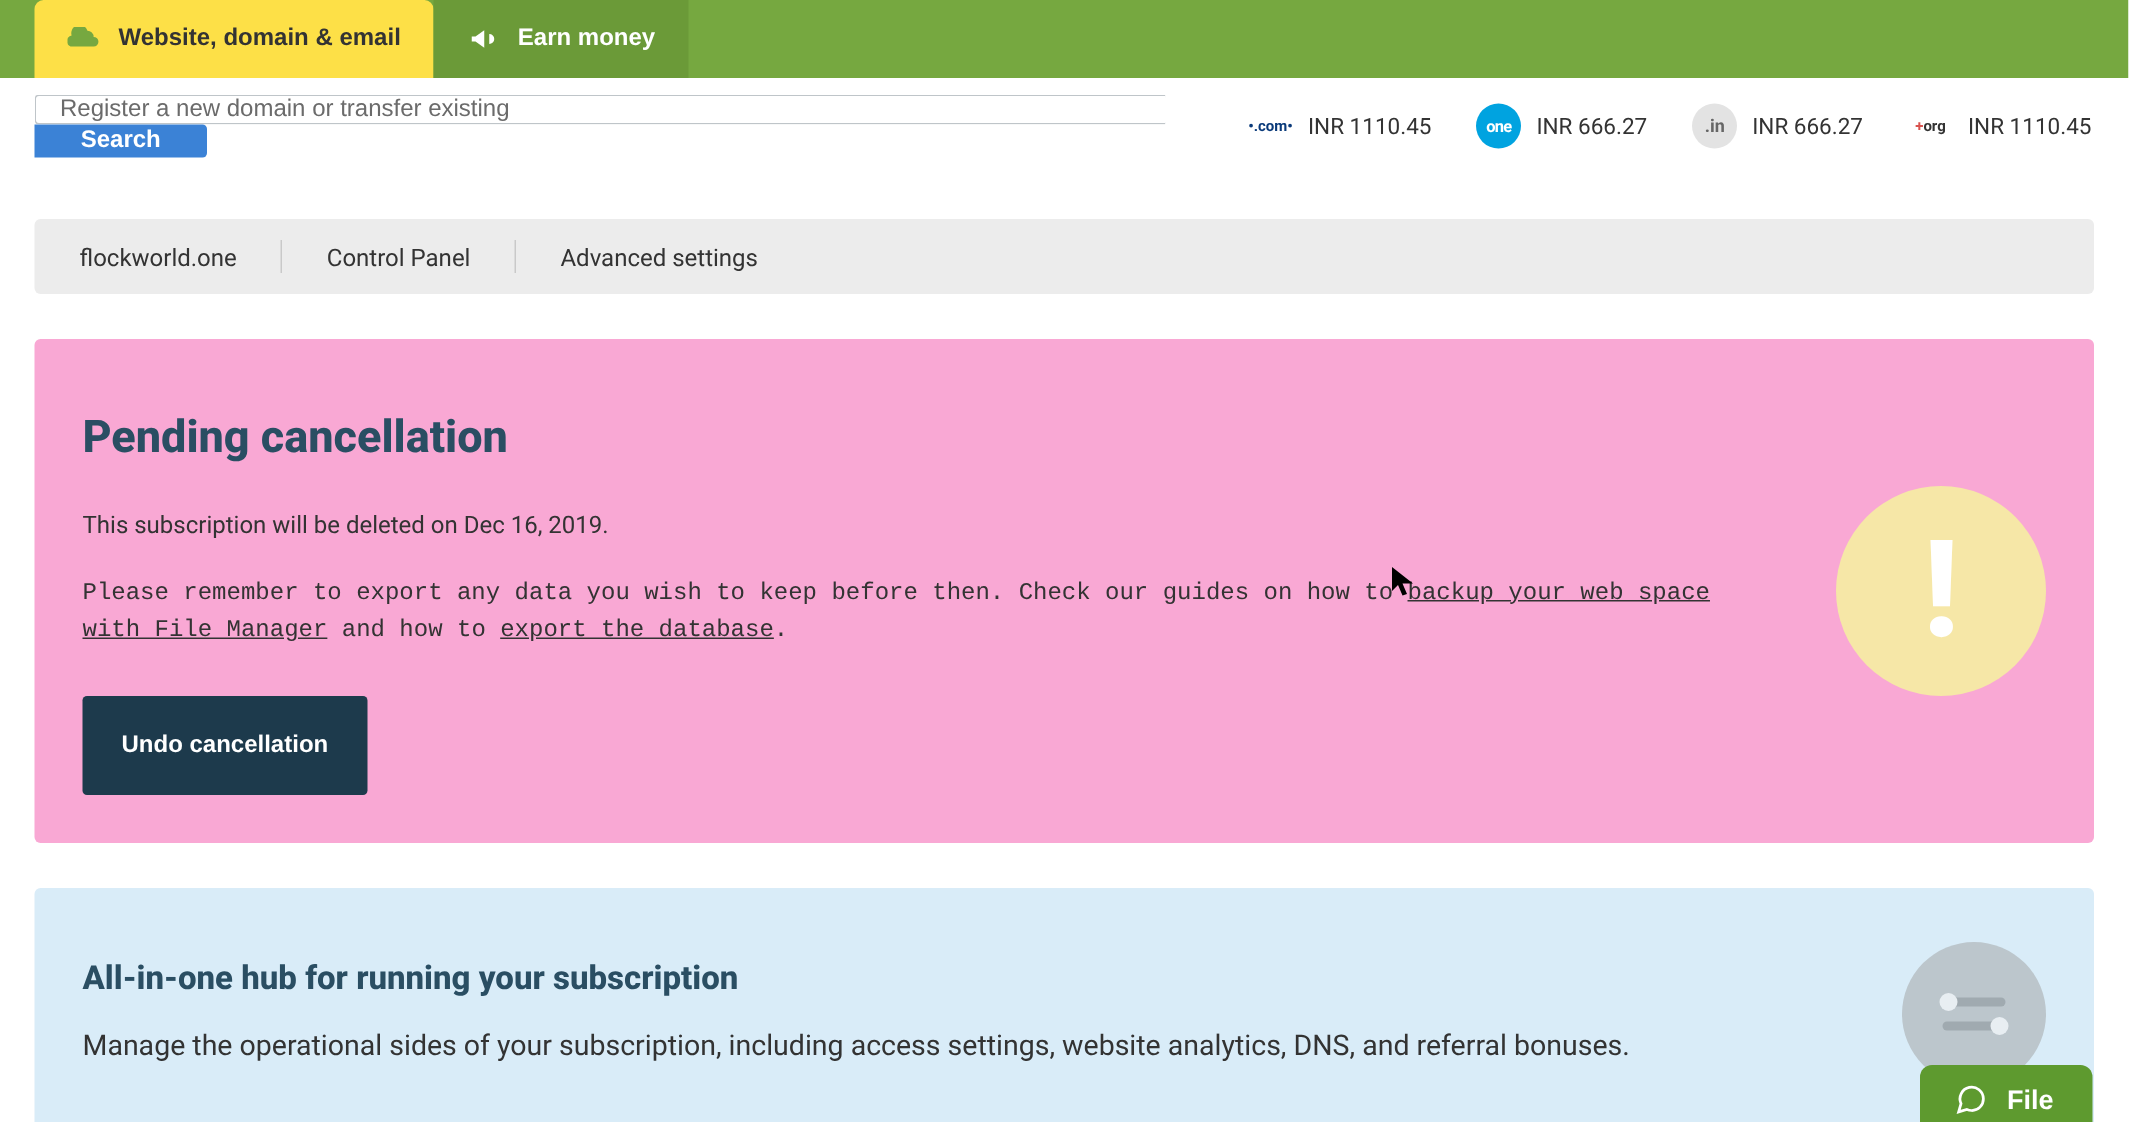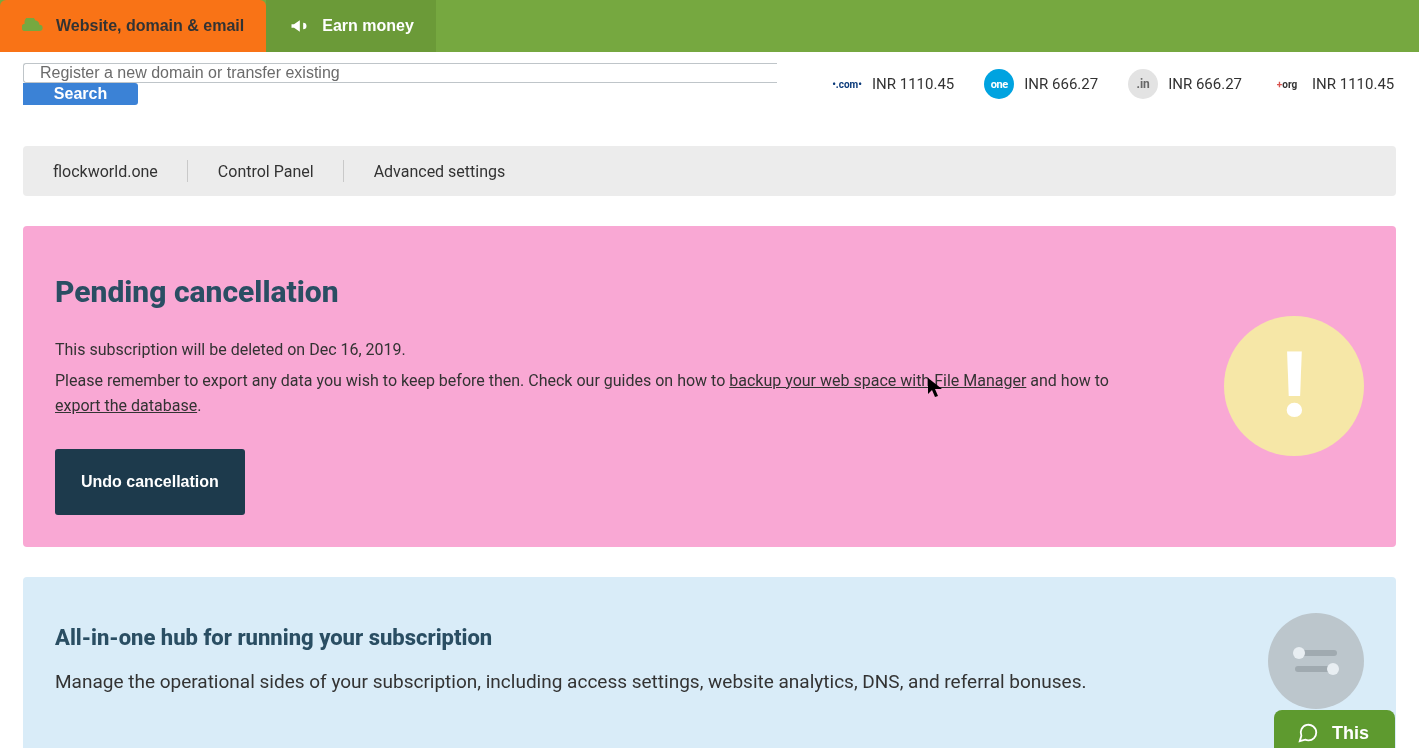--- a/index.html
+++ b/index.html
@@ -1,21 +1,21 @@
 <!DOCTYPE html>
 <html><head>
 <meta charset="utf-8">
 <style>
 * { box-sizing: border-box; margin: 0; padding: 0; }
 body { font-family: -apple-system, BlinkMacSystemFont, "Segoe UI", Roboto, "Helvetica Neue", Arial, sans-serif; background: #fff; color: #333; width: 1419px; }
 
 
 .topbar { background: #76a840; height: 52px; display: flex; align-items: stretch; }
 .topbar-tab { display: flex; align-items: center; gap: 12px; padding: 0 22px; font-weight: 700; font-size: 16px; color: #fff; cursor: pointer; border: none; background: transparent; }
-.topbar-tab.active { background: #f97316; color: #333; border-radius: 6px 6px 0 0; }
+.topbar-tab.active { background: #fde047; color: #333; border-radius: 6px 6px 0 0; margin-left: 23px; }
 .topbar-tab.earn { background: #6b9a38; }
 .topbar-tab .ic { width: 22px; height: 18px; display: inline-flex; align-items: center; justify-content: center; }
 .topbar-spacer { flex: 1; }
 .topbar-account { display: flex; align-items: center; gap: 14px; padding: 0 28px; font-weight: 700; font-size: 16px; color: #fff; background: #6b9a38; cursor: pointer; border: none; }
 
 
 .searchrow { display: flex; align-items: center; padding: 11px 23px 11px 23px; gap: 0; }
 .searchbox { display: flex; width: 754px; height: 42px; flex-direction: column; }
 .searchbox input { flex: 1; height: 42px; border: 1px solid #bfc5c9; border-right: none; border-radius: 3px 0 0 3px; padding: 0 16px; font-size: 16px; color: #333; outline: none; }
 .searchbox input::placeholder { color: #6b6b6b; }
@@ -31,21 +31,21 @@
 
 
 .crumbbar { margin: 30px 23px 0 23px; background: #ececec; border-radius: 4px; height: 50px; display: flex; align-items: center; }
 .crumb { padding: 0 30px; font-size: 16px; color: #333; cursor: pointer; position: relative; }
 .crumb:not(:last-child)::after { content: ""; position: absolute; right: 0; top: 50%; transform: translateY(-50%); width: 1px; height: 22px; background: #c9c9c9; }
 
 
 .card-alert { margin: 30px 23px 0 23px; background: #f9a8d4; border-radius: 4px; padding: 48px 32px 32px 32px; position: relative; overflow: hidden; }
 .card-alert h2 { font-size: 30px; font-weight: 800; color: #2a4e63; margin-bottom: 28px; }
 .card-alert p { font-size: 16px; color: #333; line-height: 1.6; max-width: 1100px; }
-.card-alert p + p { margin-top: 5px; }
+.card-alert p + p { margin-top: 20px; font-family: Liberation Mono, monospace; }
 .card-alert a { color: #333; text-decoration: underline; cursor: pointer; }
 .card-alert .btn { display: inline-block; margin-top: 30px; background: #1d3a4c; color: #fff; border: none; padding: 24px 26px; font-weight: 700; font-size: 16px; border-radius: 3px; cursor: pointer; }
 .alert-circle { position: absolute; right: 32px; top: 50%; transform: translateY(-50%); width: 140px; height: 140px; border-radius: 50%; background: #f6e7a7; display: flex; align-items: center; justify-content: center; }
 .alert-circle .ex { color: #fff; font-size: 90px; font-weight: 800; line-height: 1; }
 
 
 .card-hub { margin: 30px 23px 0 23px; background: #d9ecf8; border-radius: 4px; padding: 48px 32px 48px 32px; position: relative; min-height: 180px; }
 .card-hub h2 { font-size: 22px; font-weight: 800; color: #2a4e63; margin-bottom: 20px; }
 .card-hub p { font-size: 19px; color: #333; max-width: 1100px; }
 .hub-circle { position: absolute; right: 32px; top: 36px; width: 96px; height: 96px; border-radius: 50%; background: #bcc6cc; display: flex; flex-direction: column; align-items: center; justify-content: center; gap: 10px; }
@@ -146,18 +146,18 @@
       </div>
   </div>
 </div>
 
 <button class="help-fab">
   <span class="chat-ic">
     <svg viewBox="0 0 24 24" width="24" height="22">
         <path fill="none" stroke="#fff" stroke-width="2" d="M21 11.5a8.38 8.38 0 0 1-8.5 8.5 8.5 8.5 0 0 1-3.5-.74L3 21l1.74-6A8.5 8.5 0 1 1 21 11.5z"></path>
       </svg>
   </span>
-  <span>This</span>
+  <span>File</span>
 </button>
 
 <svg class="cursor" viewBox="0 0 14 20">
     <path fill="#000" d="M0 0l0 16 4-4 3 7 3-1-3-7 7 0z"></path>
   </svg>
 
 </body></html>

